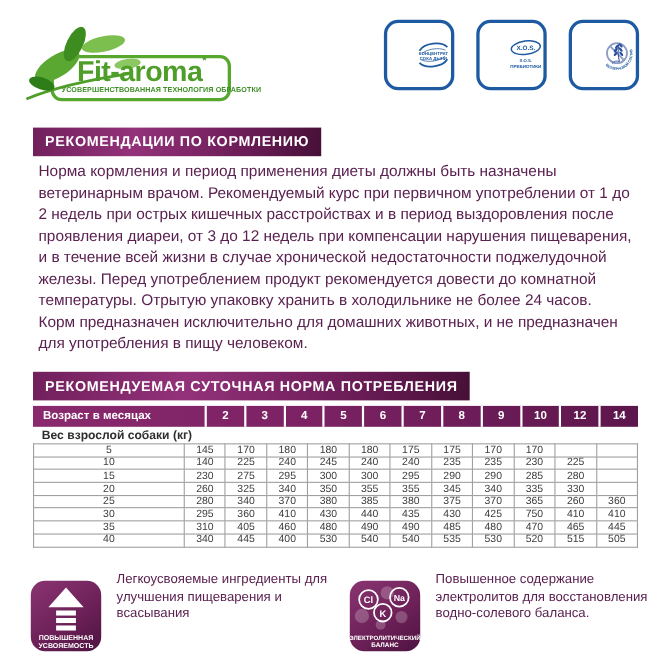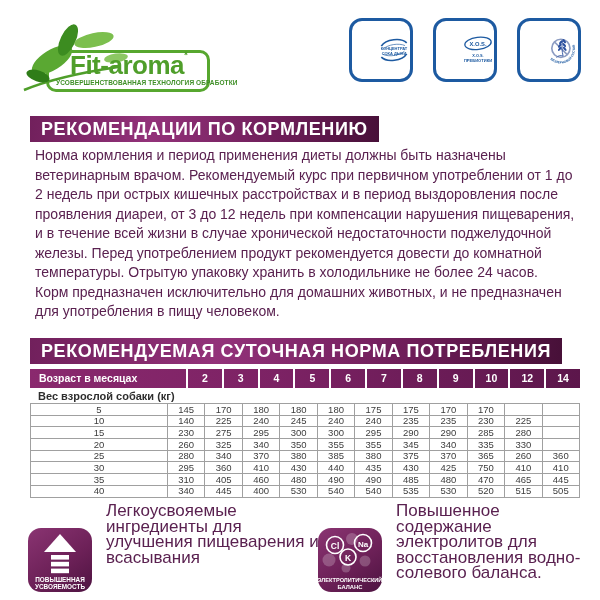--- a/index.html
+++ b/index.html
@@ -10,40 +10,40 @@
   .logo-box{left:46px;top:50px;width:164px;height:42px;border:3px solid #57a72f;border-radius:10px;background:#fff;box-sizing:border-box;}
   .logo-title{left:70px;top:50px;width:140px;font-size:26px;font-weight:bold;color:#4f9e2a;letter-spacing:-0.5px;}
   .logo-mark{font-size:10px;vertical-align:top;color:#4f9e2a;}
   .logo-tagline{left:56px;top:79px;width:148px;text-align:center;font-size:6.5px;font-weight:bold;color:#3f8f27;letter-spacing:0.1px;white-space:nowrap;}
 
   
   .badge{top:18px;width:64px;height:64px;border:3px solid #1d5aa1;border-radius:13px;background:#fff;box-sizing:border-box;padding-left:26px;}
   .badge svg{display:block;width:100%;height:100%;}
 
   
-  .banner{left:30px;height:26px;line-height:26px;padding:0 11px;color:#fff;font-weight:bold;font-size:18px;letter-spacing:0.6px;white-space:nowrap;
+  .banner{left:30px;height:26px;line-height:26px;padding:0 11px;color:#fff;font-weight:bold;font-size:13px;letter-spacing:0.6px;white-space:nowrap;
     background:linear-gradient(97deg,#71205c 0%,#93327a 35%,#6d1d58 72%,#471038 100%);}
   .banner1{top:116px;}
   .banner2{top:338px;}
 
   .bodytext{left:35px;top:146px;width:540px;font-size:14px;line-height:19.5px;color:#5a2150;}
 
   
   .age-row{left:30px;top:369px;width:550px;height:19px;display:flex;background:linear-gradient(to right,#8a296e 0%,#7c2264 45%,#5c164b 100%);}
   .age-label{width:156px;flex:none;font-size:10.5px;font-weight:bold;color:#fff;line-height:19px;padding-left:9px;box-sizing:border-box;}
   .agecell{flex:1;border-left:2px solid #fff;font-size:10.5px;font-weight:bold;color:#fff;text-align:center;line-height:19px;box-sizing:border-box;}
   .weight-label{left:38px;top:390px;font-size:11px;font-weight:bold;color:#2e2e2e;}
   table.norm{left:30px;top:403px;width:550px;border-collapse:collapse;table-layout:fixed;position:absolute;}
   table.norm td{border:1px solid #a0a0a0;height:10.7px;font-size:9.5px;color:#3c3c3c;text-align:center;padding:0;line-height:1;}
   table.norm td.wcell{width:136px;}
 
   
   .ficon{top:528px;width:64px;height:64px;border-radius:13px;background:linear-gradient(145deg,#8a3472 0%,#6d2158 55%,#4e1341 100%);}
   .ficon svg{display:block;width:100%;height:100%;}
-  .ftext{top:503px;font-size:17px;line-height:15.5px;color:#5a2150;}
+  .ftext{top:519px;font-size:12px;line-height:15.5px;color:#5a2150;}
 </style>
 </head>
 <body>
 
 <div class="abs logo-box"></div>
 <svg class="abs" style="left:18px;top:14px;" width="120" height="84" viewBox="0 0 120 84">
   <path d="M6 76 Q 40 62 100 53" stroke="#4f9e2a" stroke-width="2.5" fill="none"></path>
   <ellipse cx="34" cy="46" rx="23" ry="10" fill="#5aa832" transform="rotate(-32 34 46)"></ellipse>
   <ellipse cx="50" cy="26" rx="17" ry="7.5" fill="#3c8c20" transform="rotate(-64 50 26)"></ellipse>
   <ellipse cx="76" cy="26" rx="20" ry="7" fill="#7cbf4e" transform="rotate(-12 76 26)"></ellipse>

